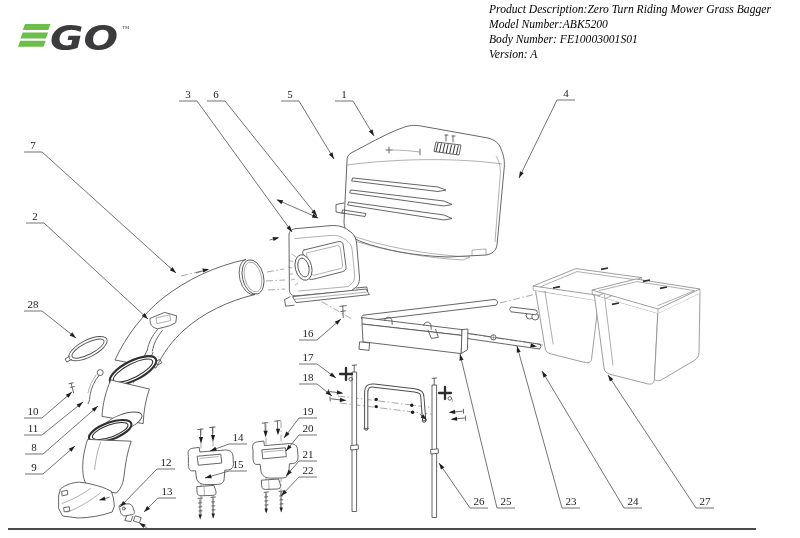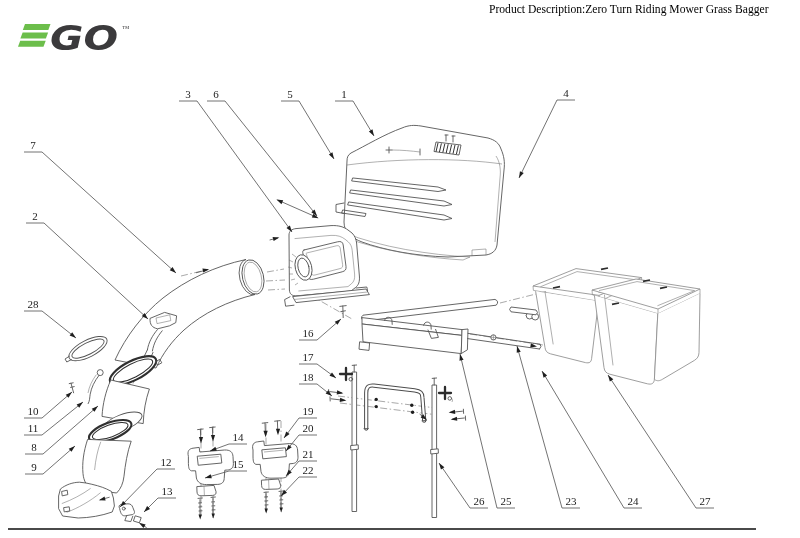--- a/index.html
+++ b/index.html
@@ -1,21 +1,21 @@
 <!DOCTYPE html>
 <html><head>
 <meta charset="utf-8">
 <style>
   html,body{margin:0;padding:0;background:#fff;}
   .page{position:relative;width:800px;height:538px;background:#fff;overflow:hidden;
         font-family:"Liberation Serif",serif;}
   .logo{position:absolute;left:8px;top:16px;width:132px;height:44px;}
   .title-block{position:absolute;left:489px;top:3px;width:306px;
                font:11.6px/14.9px "Liberation Serif",serif;color:#000;}
-  .title-block div{white-space:nowrap;}
+  .title-block div{white-space:nowrap;font-style:italic;}
   .diagram{position:absolute;left:0;top:0;width:800px;height:538px;}
   .bottom-rule{position:absolute;left:8px;top:528px;width:748px;height:2.4px;background:#4a4a4a;}
   
   .ln{stroke:#555;stroke-width:.9;fill:none;stroke-linecap:round;stroke-linejoin:round}
   .lt{stroke:#6f6f6f;stroke-width:.55;fill:none}
   .wf{stroke:#555;stroke-width:.9;fill:#fff;stroke-linejoin:round}
   .bin{stroke:#8c8c8c;stroke-width:.85;fill:#fff;stroke-linejoin:round}
   .bin2{stroke:#8c8c8c;stroke-width:.7;fill:none}
   .dki{stroke:#2f2f2f;stroke-width:1.05;fill:none}
   .dkf{stroke:#2f2f2f;stroke-width:2.1;fill:#fff}
@@ -41,20 +41,23 @@
       <path d="M17,8 h25.5 l-2.2,6 H14.8 Z" fill="#6cbe4b"></path>
       <path d="M14.6,16.4 h25.5 l-2.2,6 H12.4 Z" fill="#6cbe4b"></path>
       <path d="M12.2,24.8 h25.5 l-2.2,6 H10 Z" fill="#6cbe4b"></path>
     </g>
     <text class="logo-go" x="42" y="33.5" font-size="34" textLength="68" lengthAdjust="spacingAndGlyphs" fill="#3b3a3c">GO</text>
     <text x="114" y="15" font-size="7.5" fill="#3b3a3c">™</text>
   </svg>
 
   <div class="title-block">
     <div>Product Description:Zero Turn Riding Mower Grass Bagger</div>
+    <div>Model Number:ABK5200</div>
+    <div>Body Number: FE10003001S01</div>
+    <div>Version: A</div>
   </div>
 
   <svg class="diagram" viewBox="0 0 800 538">
 
     <g>
       <path class="dsh" d="M310,295 L352,319"></path>
       <path class="dsh" d="M470,334 L543,345"></path>
       <path class="dsh" d="M500,303 L548,291"></path>
       <path class="dsh" d="M267,272 L284,269"></path>
       <path class="dsh" d="M266,281 L285,280"></path>

